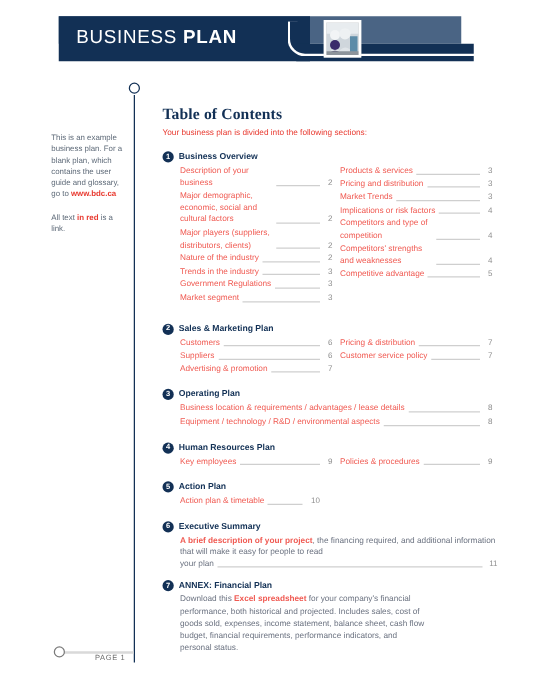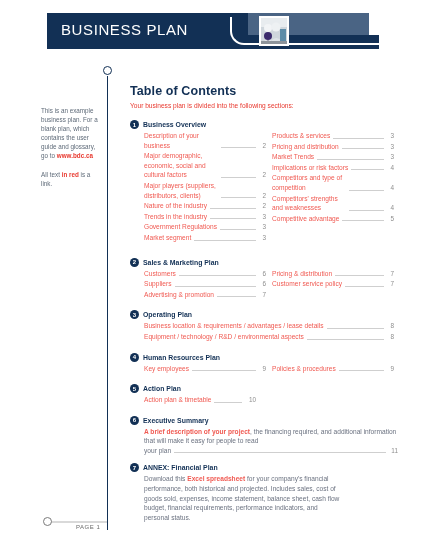--- a/index.html
+++ b/index.html
@@ -33,21 +33,21 @@
     border-left:2px solid #ffffff;
     border-bottom:2px solid #ffffff;
     border-bottom-left-radius:14px;
     box-sizing:border-box;
   }
   #header-title{
     position:absolute;left:14px;top:8px;
     color:#ffffff;font-size:15px;letter-spacing:0.6px;
     white-space:nowrap;
   }
-  #header-title .bold{font-weight:normal;text-align:right;}
+  #header-title .bold{font-weight:bold;text-align:right;}
   #header-photo{
     position:absolute;left:212px;top:3px;width:30px;height:30px;
     background:#d8d8d8;border:2px solid #ffffff;box-sizing:border-box;
     overflow:hidden;
   }
   #header-photo svg{display:block;}
 
   
   #vline{
     position:absolute;left:107px;top:76px;width:1px;height:454px;
@@ -81,20 +81,21 @@
   #sidebar .redlink{color:#e8392f;font-weight:bold;}
   #sidebar p{margin:0 0 9px 0;}
 
   
   #main{
     position:absolute;left:130px;top:84px;width:268px;
   }
   #toc-title{
     font-size:12.5px;font-weight:bold;color:#123055;margin:0 0 4px 0;
     letter-spacing:.1px;
+    font-family:Liberation Serif, serif;
   }
   #toc-subtitle{
     font-size:6.6px;color:#e8392f;margin:0 0 11px 0;
   }
 
   .section{margin-bottom:8px;}
   .sec-head{
     display:flex;align-items:center;gap:4px;margin-bottom:2px;
   }
   .bullet{

